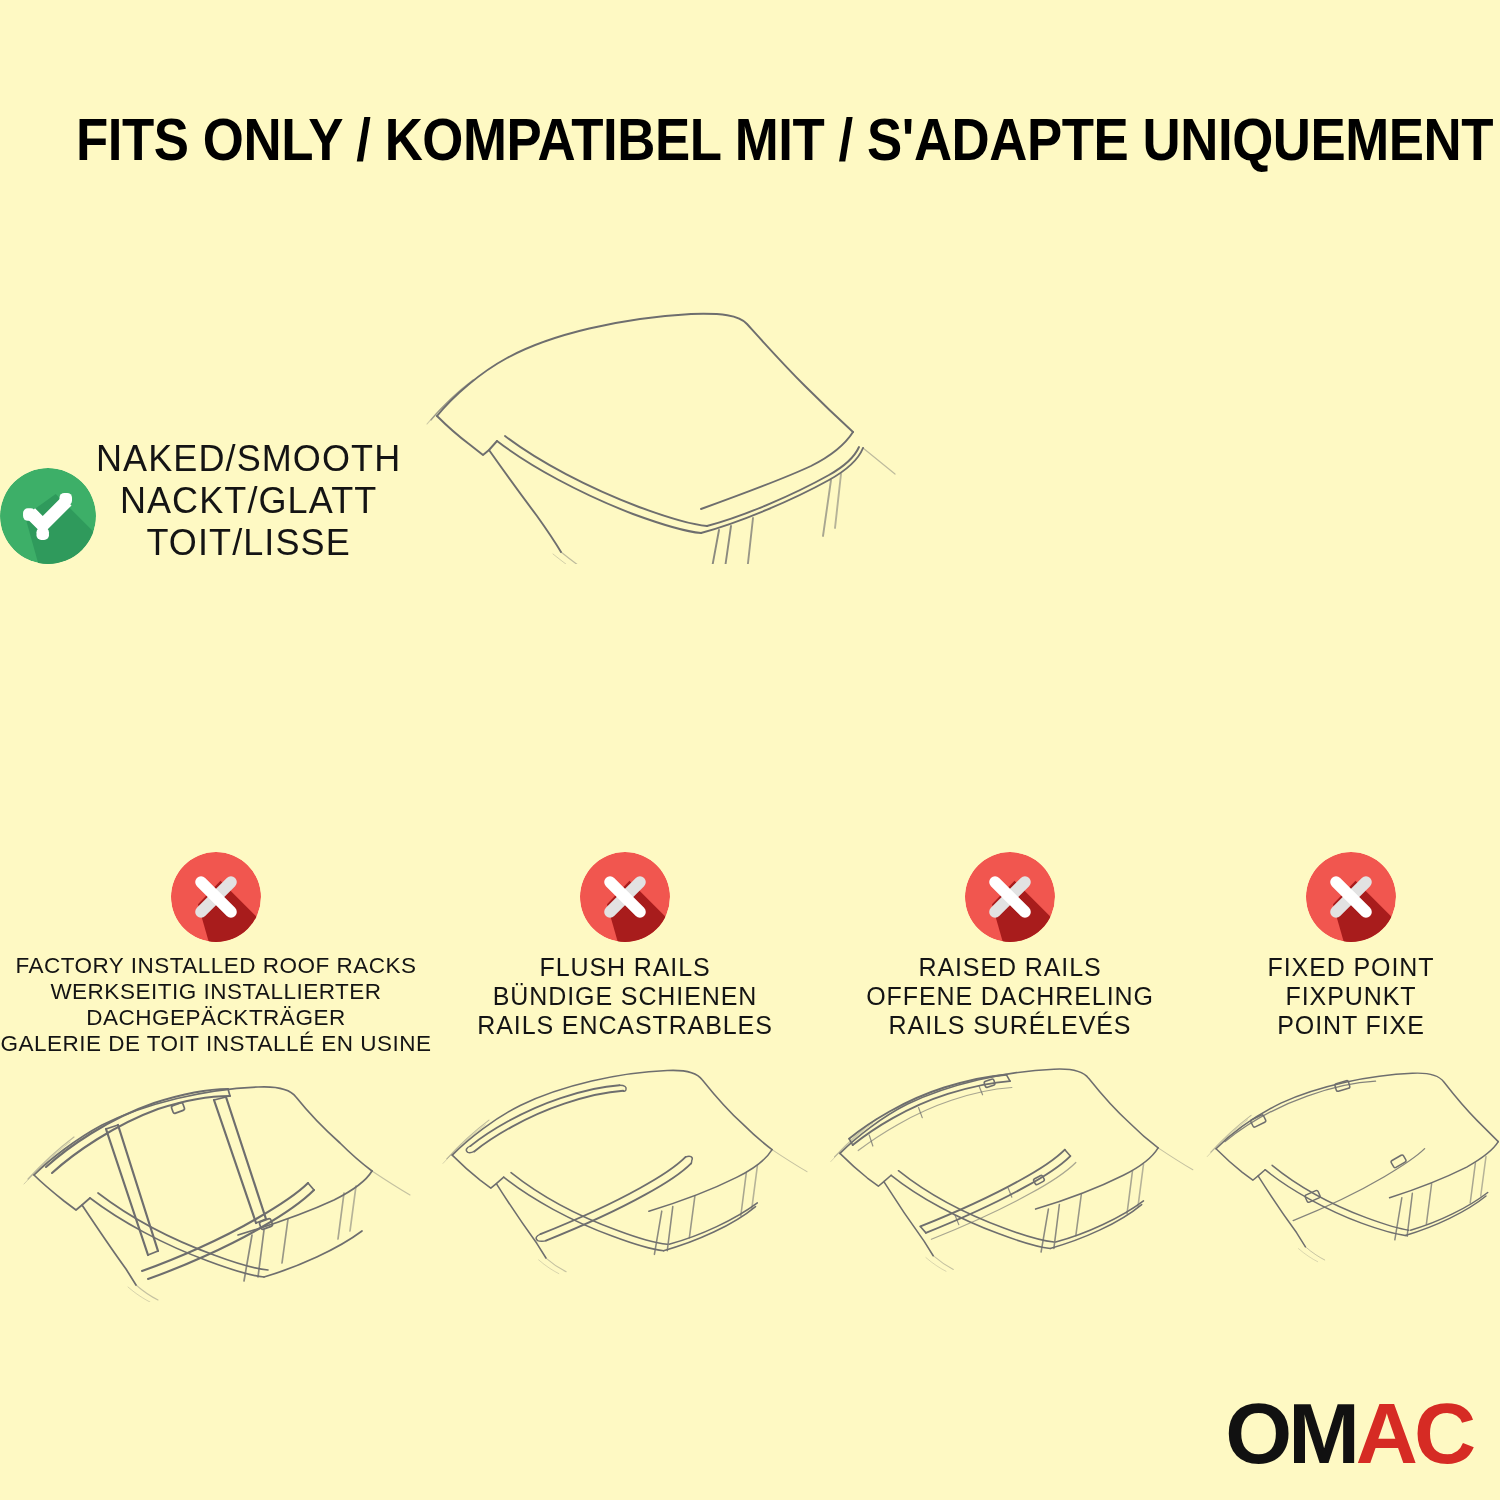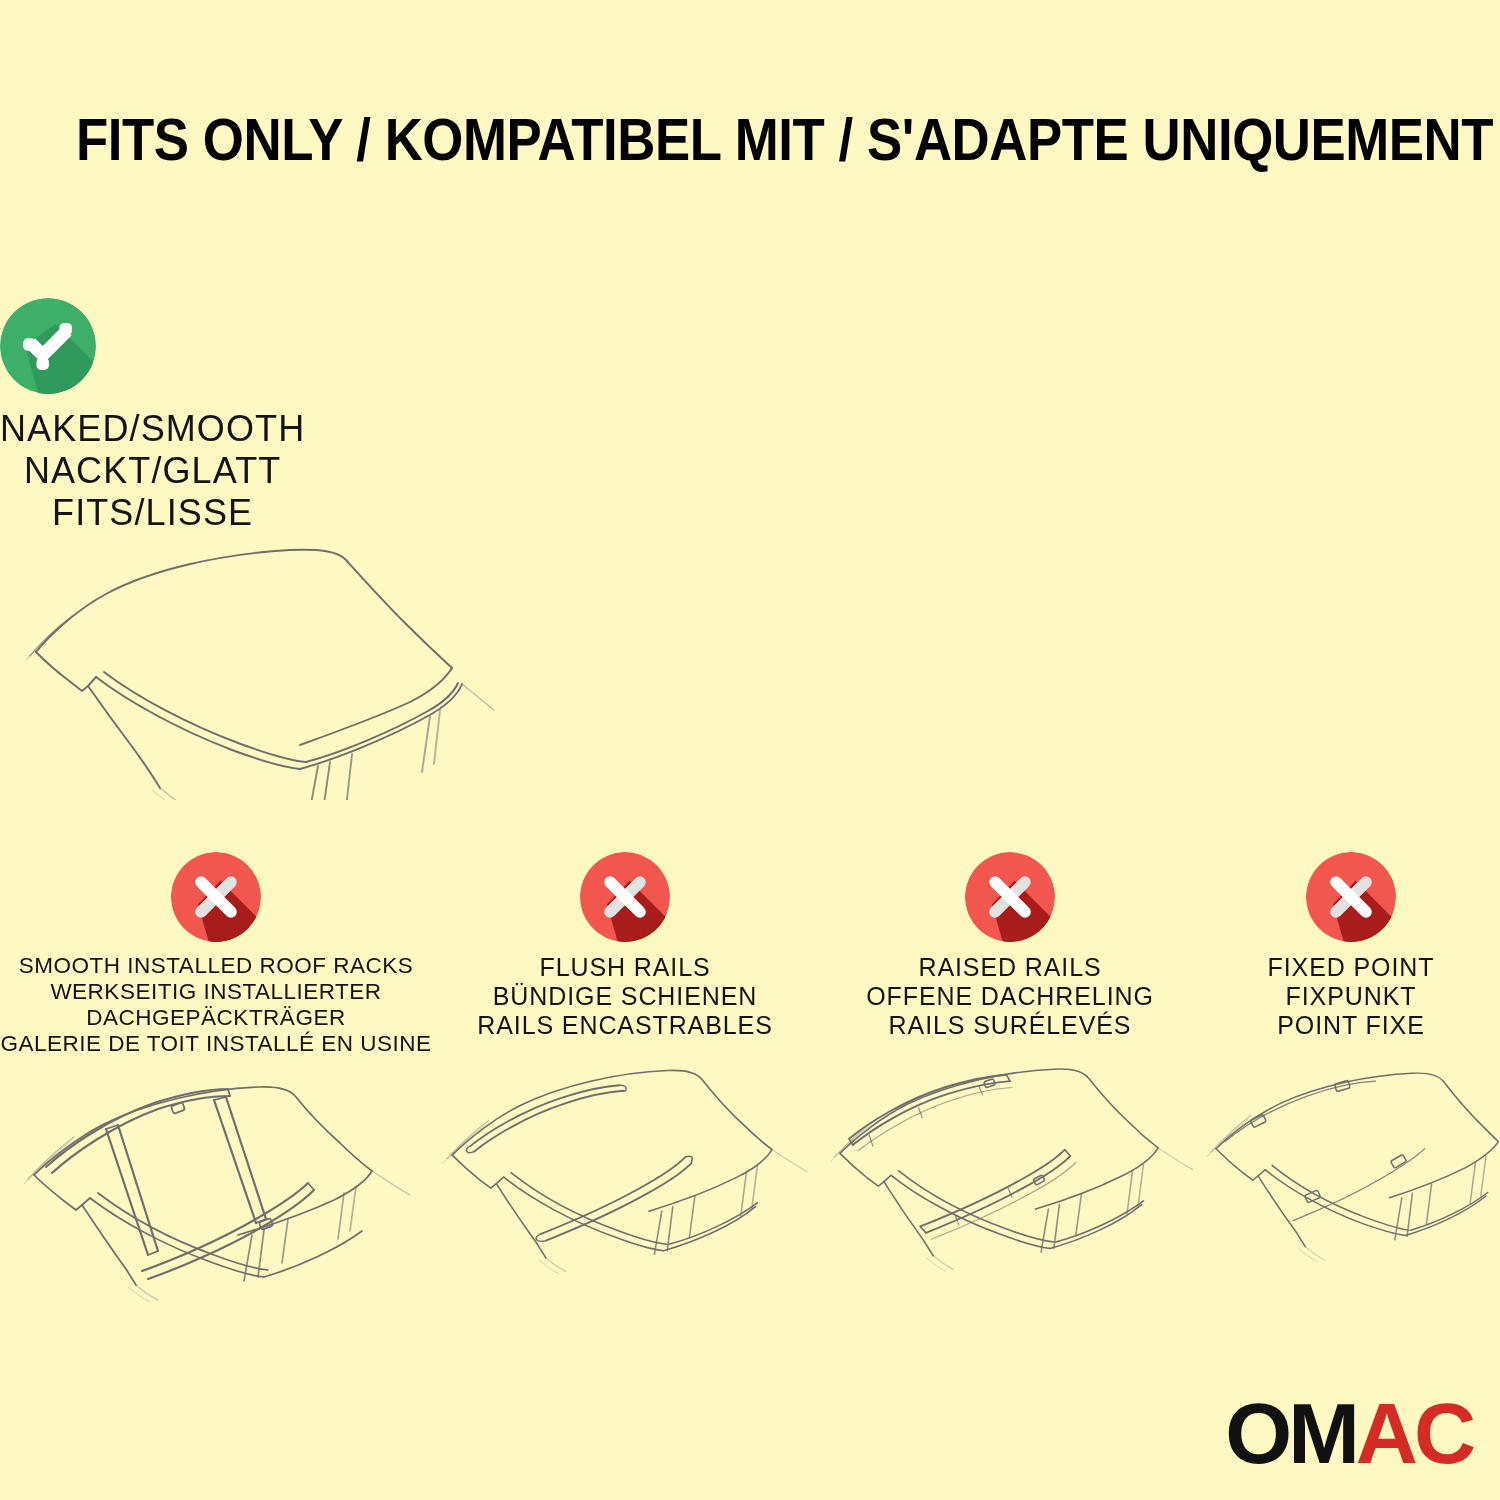--- a/index.html
+++ b/index.html
@@ -44,22 +44,22 @@
     flex: none;
   }
 
   
   .ok-block {
     position: absolute;
     left: 0;
     top: 298px;
     width: 1500px;
     display: flex;
-    flex-direction: column;
-    align-items: flex-start;
+    flex-direction: row;
+    align-items: flex-end;
   }
   .badge-ok {
     width: 96px;
     height: 96px;
   }
   .ok-label {
     margin-top: 14px;
     text-align: center;
     font-size: 36px;
     line-height: 42px;
@@ -150,21 +150,21 @@
         <path d="M27 51.5 L36.5 42 L44.5 50 L65 29.5 L74.5 39 L44.5 69 Z" fill="#FFFFFF"></path>
         <rect x="24" y="42" width="13" height="13" rx="5" fill="#FFFFFF"></rect>
         <rect x="62" y="26" width="13" height="13" rx="5" fill="#FFFFFF"></rect>
         <rect x="38" y="62" width="13" height="13" rx="5" fill="#FFFFFF"></rect>
       </svg>
     </div>
 
     <div class="ok-label">
       <div>NAKED/SMOOTH</div>
       <div>NACKT/GLATT</div>
-      <div>FITS/LISSE</div>
+      <div>TOIT/LISSE</div>
     </div>
 
     <div class="ok-art">
       <svg class="roof-svg" viewBox="0 0 540 260">
         <g fill="none" stroke="#6E6E6E" stroke-width="1.9" stroke-linecap="round" stroke-linejoin="round">
 
           <path d="M36 112 C52 92 80 68 106 54 C150 30 220 14 290 10 C320 9 338 11 346 20
                    C356 31 380 58 404 82 C422 100 440 117 452 128"></path>
 
           <path d="M452 128 C445 139 430 152 410 162 C380 176 336 192 300 205"></path>
@@ -204,21 +204,21 @@
       <div class="badge badge-no">
         <svg class="roof-svg" viewBox="0 0 100 100">
           <circle cx="50" cy="50" r="50" fill="#F1564F"></circle>
           <path d="M55 32 L100 77 L100 100 L42 100 L30 58 Z" fill="#A81C1C"></path>
           <rect x="43.5" y="20" width="13" height="60" rx="6.5" fill="#E2E2E2" transform="rotate(45 50 50)"></rect>
           <rect x="43.5" y="20" width="13" height="60" rx="6.5" fill="#FFFFFF" transform="rotate(-45 50 50)"></rect>
           <path d="M50 50 L62 62 L56 74 L44 62 Z" fill="#E2E2E2" opacity="0.0"></path>
         </svg>
       </div>
       <div class="no-label small">
-        <div>SMOOTH INSTALLED ROOF RACKS</div>
+        <div>FACTORY INSTALLED ROOF RACKS</div>
         <div>WERKSEITIG INSTALLIERTER</div>
         <div>DACHGEPÄCKTRÄGER</div>
         <div>GALERIE DE TOIT INSTALLÉ EN USINE</div>
       </div>
       <div class="no-art">
         <svg class="roof-svg" viewBox="0 0 420 235" preserveAspectRatio="xMidYMid meet">
           <g fill="none" stroke="#6E6E6E" stroke-width="1.7" stroke-linecap="round" stroke-linejoin="round">
 
             <path d="M28 108 C44 92 70 72 96 58 C140 36 200 22 252 20 C272 19 284 22 290 30
                      C298 40 316 60 334 76 C346 88 358 98 366 104"></path>

